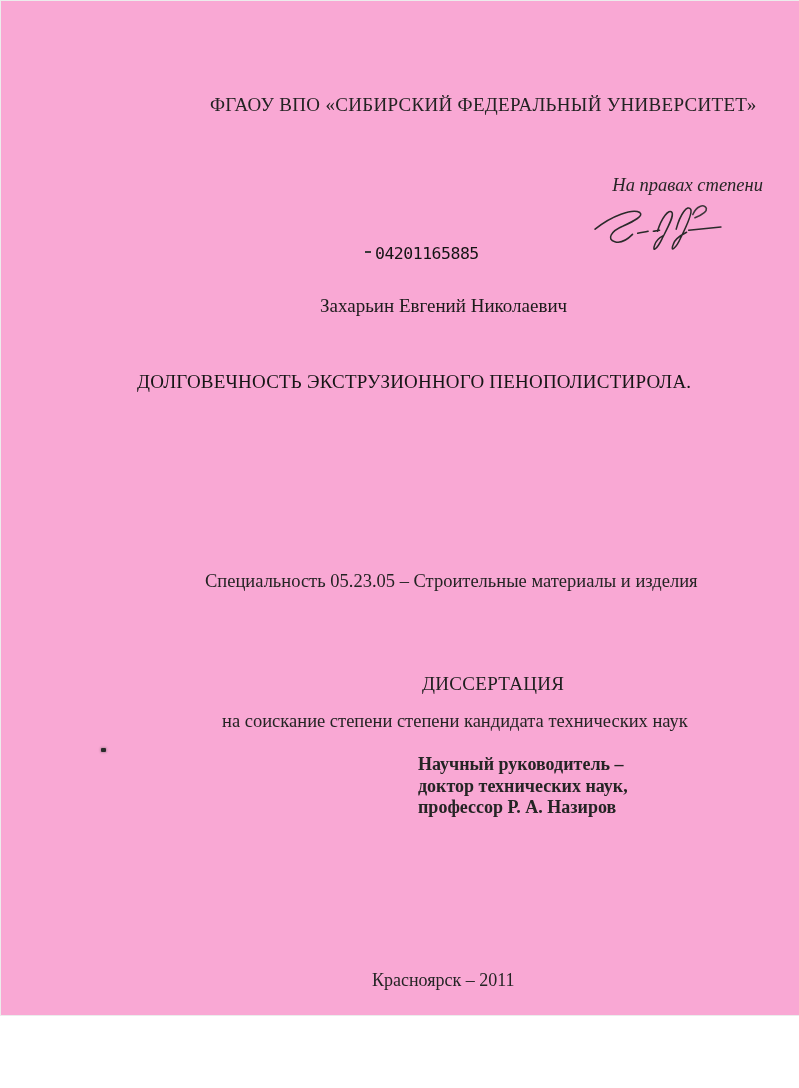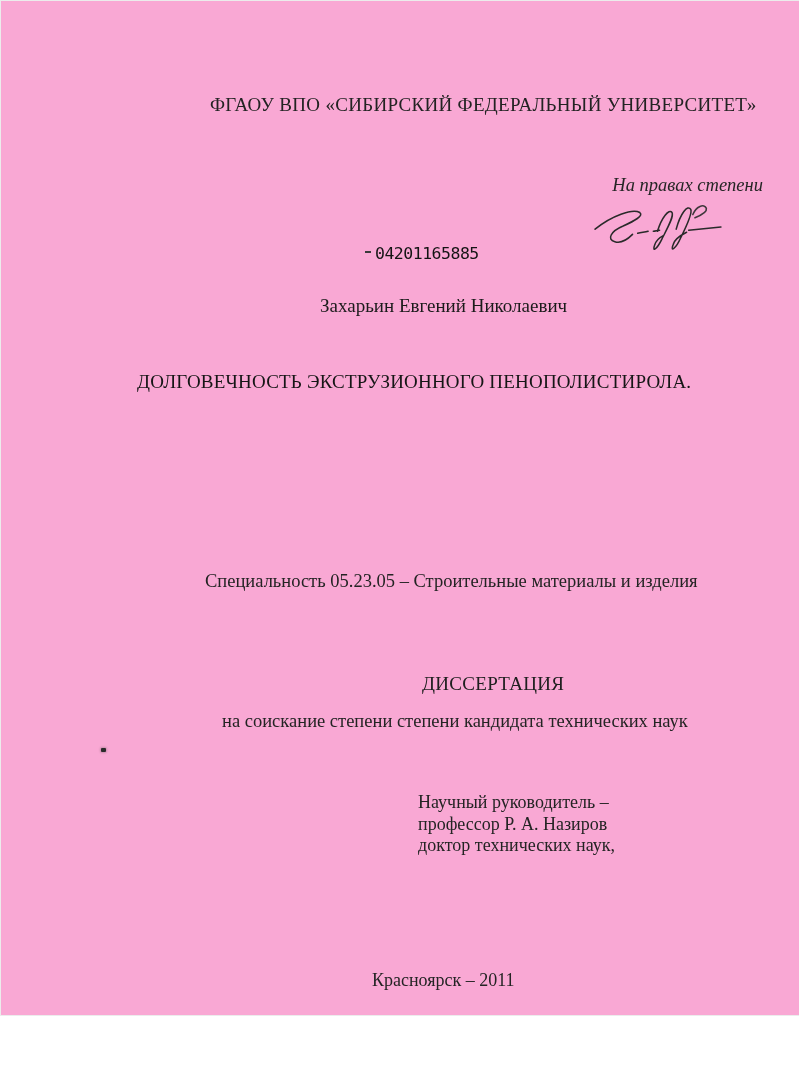--- a/index.html
+++ b/index.html
@@ -87,25 +87,26 @@
     color: #242424;
   }
   .margin-speck {
     left: 101px; top: 748px;
     width: 5px; height: 4px;
     background: #2b2b2b;
     border-radius: 1px;
     box-shadow: 0 0 2px 1px rgba(60,60,60,0.25);
   }
   .advisor {
-    left: 418px; top: 792px;
+    left: 418px; top: 754px;
     font-size: 18px;
     line-height: 21.5px;
     color: #242424;
     white-space: normal;
+    font-weight: bold;
   }
   .city-year {
     left: 372px; top: 970px;
     font-size: 18px;
     color: #242424;
   }
 </style>
 </head>
 <body>
 
@@ -136,19 +137,19 @@
   <div class="abs specialty">Специальность 05.23.05 – Строительные материалы и изделия</div>
 
   <div class="abs doc-type">ДИССЕРТАЦИЯ</div>
 
   <div class="abs degree">на соискание степени степени кандидата технических наук</div>
 
   <div class="abs margin-speck"></div>
 
   <div class="abs advisor">
     <div>Научный руководитель –</div>
+    <div>доктор технических наук,</div>
     <div>профессор Р. А. Назиров</div>
-    <div>доктор технических наук,</div>
   </div>
 
   <div class="abs city-year">Красноярск – 2011</div>
 
 </div>
 
 </body></html>

